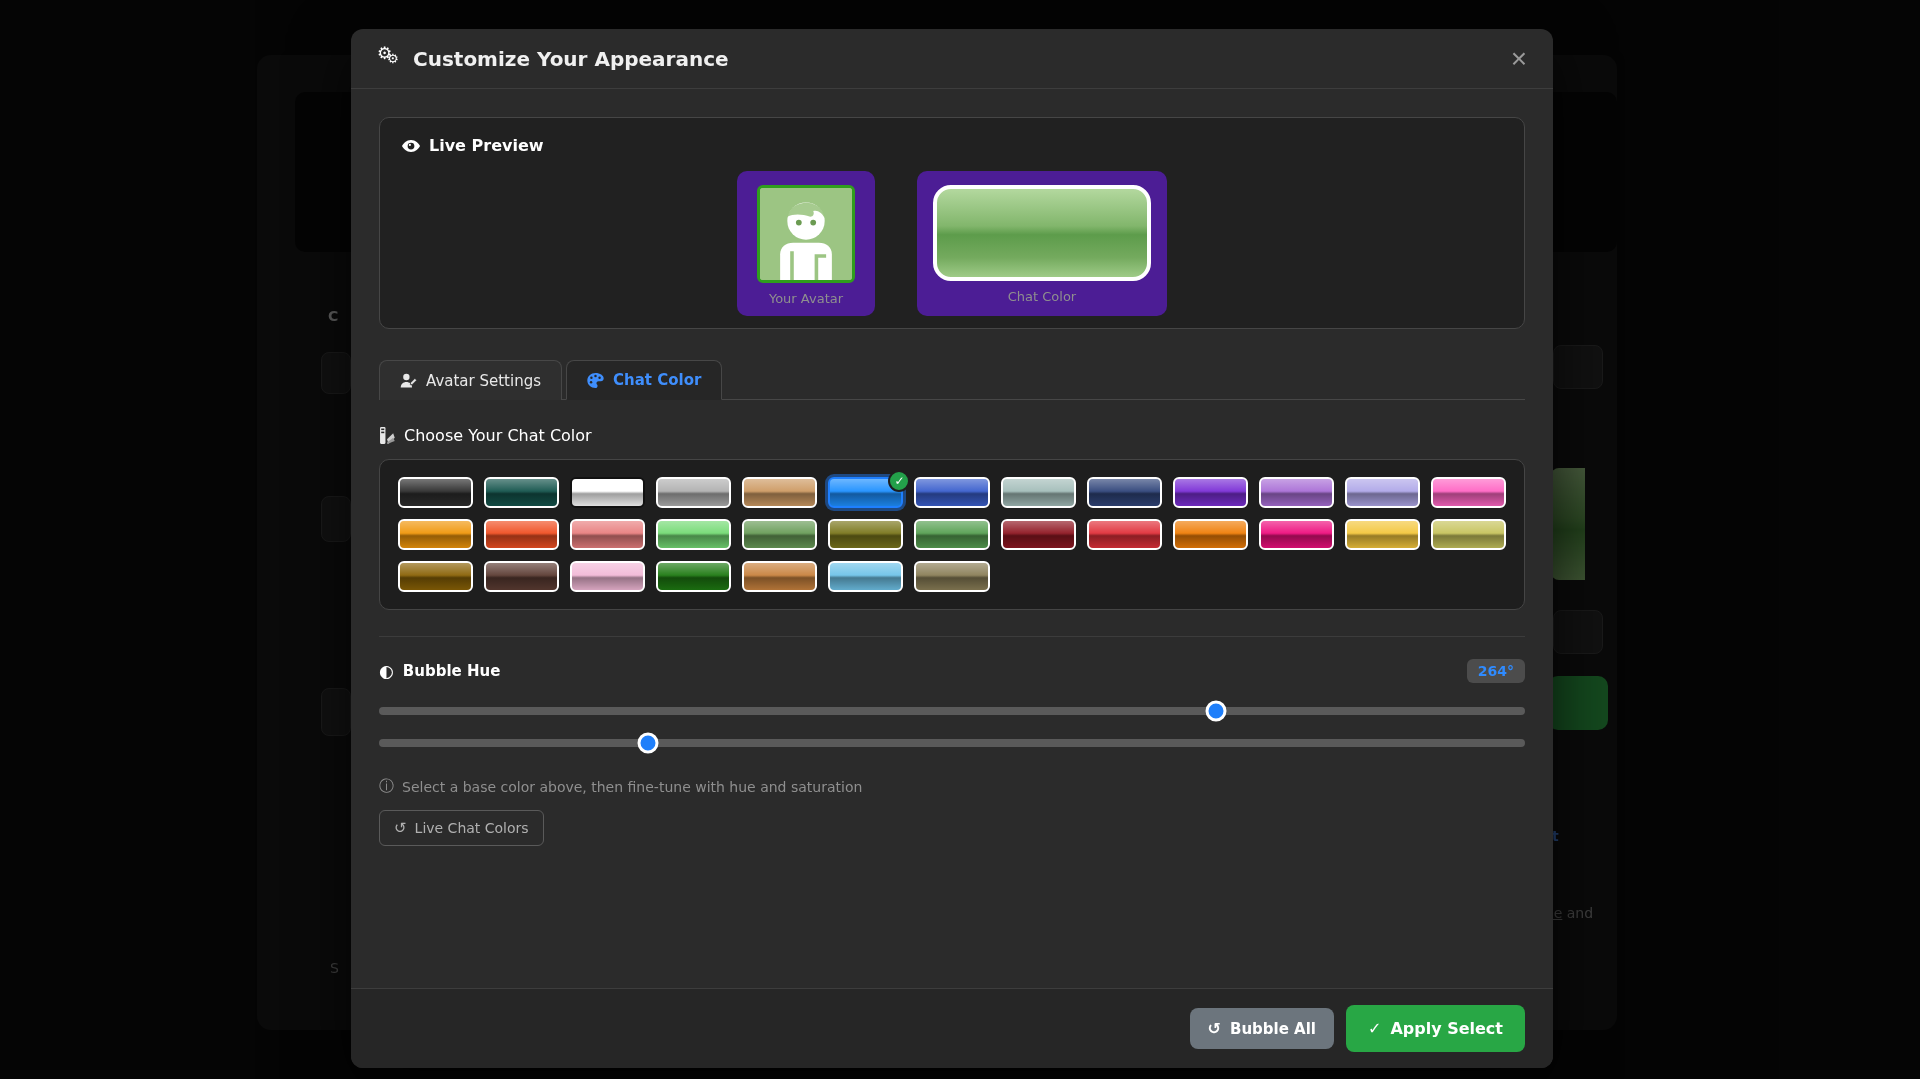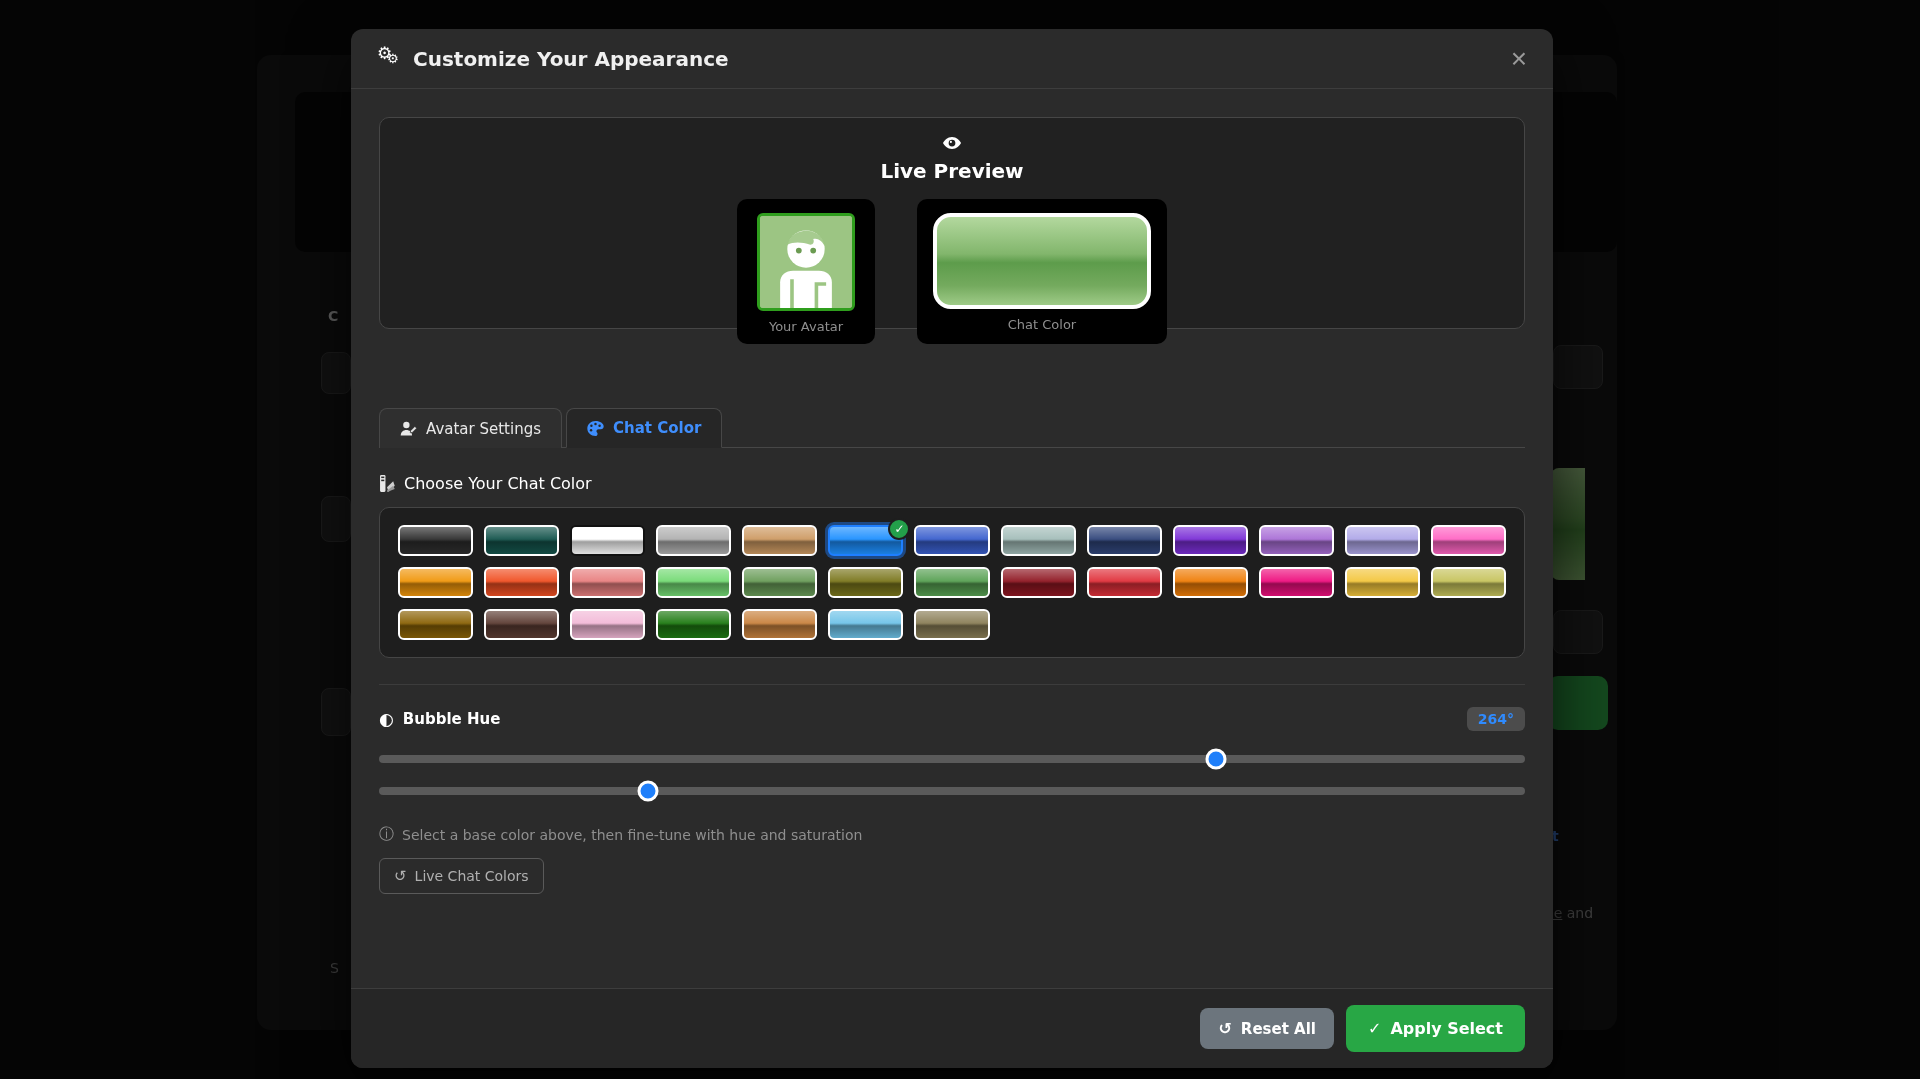--- a/index.html
+++ b/index.html
@@ -35,35 +35,35 @@
   .gears .g1 { position:absolute; left:0; top:-4px; font-size:17px; color:#fff; }
   .gears .g2 { position:absolute; left:10px; top:4px; font-size:13px; color:#fff; }
   .close-btn { margin-left:auto; background:none; border:none; color:#9a9a9a;
                font-size:28px; line-height:1; cursor:pointer; }
 
   .modal-body { padding:28px; position:relative; }
 
   
   .preview-panel { border:1px solid #464646; border-radius:10px; background:#212121;
                    height:212px; padding:18px 22px; }
-  .panel-heading { font-size:20px; font-weight:bold; display:flex; align-items:center; gap:9px; color:#fff;flex-direction:column; }
+  .panel-heading { font-size:16px; font-weight:bold; display:flex; align-items:center; gap:9px; color:#fff; }
   .preview-cards { display:flex; justify-content:center; gap:42px; margin-top:16px; }
-  .preview-card { background:#000000; border-radius:10px; padding:14px 20px 10px;
+  .preview-card { background:#4c1d95; border-radius:10px; padding:14px 20px 10px;
                   display:flex; flex-direction:column; align-items:center; }
   .avatar-box { width:98px; height:98px; border:3px solid #2f9e1d; border-radius:6px;
                 background:#9cc583; overflow:hidden; }
   .chat-pill { width:218px; height:96px; border:4px solid #ffffff; border-radius:18px;
                background:linear-gradient(180deg,#b3d89e 0%,#82b66c 42%,#5d9c4b 52%,#74aa5e 78%,#9ecb87 100%); }
   .preview-label { margin-top:8px; font-size:13px; color:#8f8f8f; }
 
   
   .tabs { display:flex; margin-top:30px; border-bottom:1px solid #474747; padding-left:0; }
   .tab { display:flex; align-items:center; gap:9px; padding:10px 20px; font-size:15px;
          border:1px solid #474747; border-bottom:none; border-radius:8px 8px 0 0;
-         background:#2f2f2f; color:#e8e8e8; cursor:pointer; margin-right:4px; position:relative; top:1px;margin-top:48px; }
+         background:#2f2f2f; color:#e8e8e8; cursor:pointer; margin-right:4px; position:relative; top:1px; }
   .tab.active { background:#262626; color:#3f8efc; font-weight:bold;
                 border-bottom:1px solid #262626; }
 
   
   .section-heading { font-size:16px; font-weight:normal; display:flex; align-items:center;
                      gap:9px; margin-top:26px; color:#fff; }
   .swatch-panel { margin-top:14px; border:1px solid #454545; border-radius:10px;
                   background:#1e1e1e; padding:17px 18px; }
   .swatch-grid { display:grid; grid-template-columns:repeat(13,1fr); gap:11px; }
   .swatch { height:31px; border-radius:6px; border:2px solid #ffffff; position:relative; cursor:pointer; }
@@ -285,21 +285,21 @@
       <button class="reset-colors-btn">
         <span class="icon" style="font-size:15px;">↺</span>
         <span>Live Chat Colors</span>
       </button>
 
     </div>
 
     <div class="modal-footer">
       <button class="btn btn-secondary">
         <span class="icon" style="font-size:16px;">↺</span>
-        <span>Reset All</span>
+        <span>Bubble All</span>
       </button>
       <button class="btn btn-success">
         <span class="icon">✓</span>
         <span>Apply Select</span>
       </button>
     </div>
 
   </div>
 </div>
 

